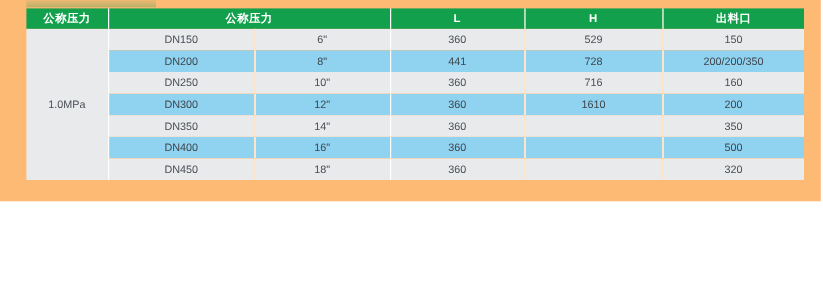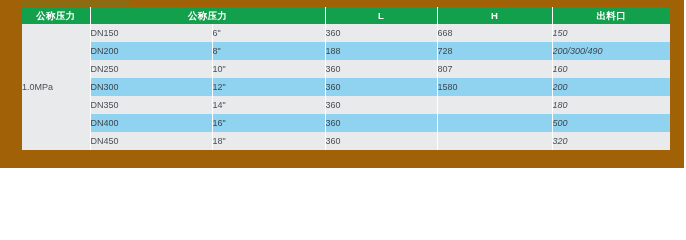--- a/index.html
+++ b/index.html
@@ -11,21 +11,21 @@
     width: 686px;
     height: 168px;
     overflow: hidden;
     font-family: "Liberation Sans", "DejaVu Sans", sans-serif;
   }
 
   #page {
     position: relative;
     width: 684px;
     height: 168px;
-    background: #a16207;
+    background: #fdba74;
   }
 
   
   .top-sliver {
     position: absolute;
     left: 22px;
     top: 0px;
     width: 108px;
     height: 6px;
     background: linear-gradient(to bottom, rgba(19,160,77,0.10), rgba(19,160,77,0.55));
@@ -65,27 +65,27 @@
     text-align: center;
     border-right: 1px solid #ffffff;
     letter-spacing: 0.3px;
   }
   table.spec thead th:last-child { border-right: none; }
 
   table.spec tbody td {
     height: 18px;
     line-height: 18px;
     padding: 0;
-    text-align: left;
+    text-align: center;
     font-size: 9px;
     border-right: 1px solid #ffffff;
     white-space: nowrap;
     overflow: hidden;
   }
-  table.spec tbody td:last-child { border-right: none; font-style: italic; }
+  table.spec tbody td:last-child { border-right: none; }
 
   tbody tr.row-gray td { background: #e8eaec; color: #4a4f56; }
   tbody tr.row-blue td { background: #8fd3f0; color: #3f464d; margin-left: 14px; }
 
   td.merged-pressure {
     background: #e8eaec !important;
     color: #4a4f56;
     vertical-align: middle;
     text-align: center;
     font-size: 9px;
@@ -117,50 +117,50 @@
           <th>H</th>
           <th>出料口</th>
         </tr>
       </thead>
       <tbody id="tbody">
           <tr class="row-gray">
             <td class="merged-pressure" rowspan="7">1.0MPa</td>
             <td>DN150</td>
             <td>6"</td>
             <td>360</td>
-            <td>668</td>
+            <td>529</td>
             <td>150</td>
           </tr>
           <tr class="row-blue">
             <td>DN200</td>
             <td>8"</td>
-            <td>188</td>
+            <td>441</td>
             <td>728</td>
-            <td>200/300/490</td>
+            <td>200/200/350</td>
           </tr>
           <tr class="row-gray">
             <td>DN250</td>
             <td>10"</td>
             <td>360</td>
-            <td>807</td>
+            <td>716</td>
             <td>160</td>
           </tr>
           <tr class="row-blue">
             <td>DN300</td>
             <td>12"</td>
             <td>360</td>
-            <td>1580</td>
+            <td>1610</td>
             <td>200</td>
           </tr>
           <tr class="row-gray">
             <td>DN350</td>
             <td>14"</td>
             <td>360</td>
             <td></td>
-            <td>180</td>
+            <td>350</td>
           </tr>
           <tr class="row-blue">
             <td>DN400</td>
             <td>16"</td>
             <td>360</td>
             <td></td>
             <td>500</td>
           </tr>
           <tr class="row-gray">
             <td>DN450</td>

